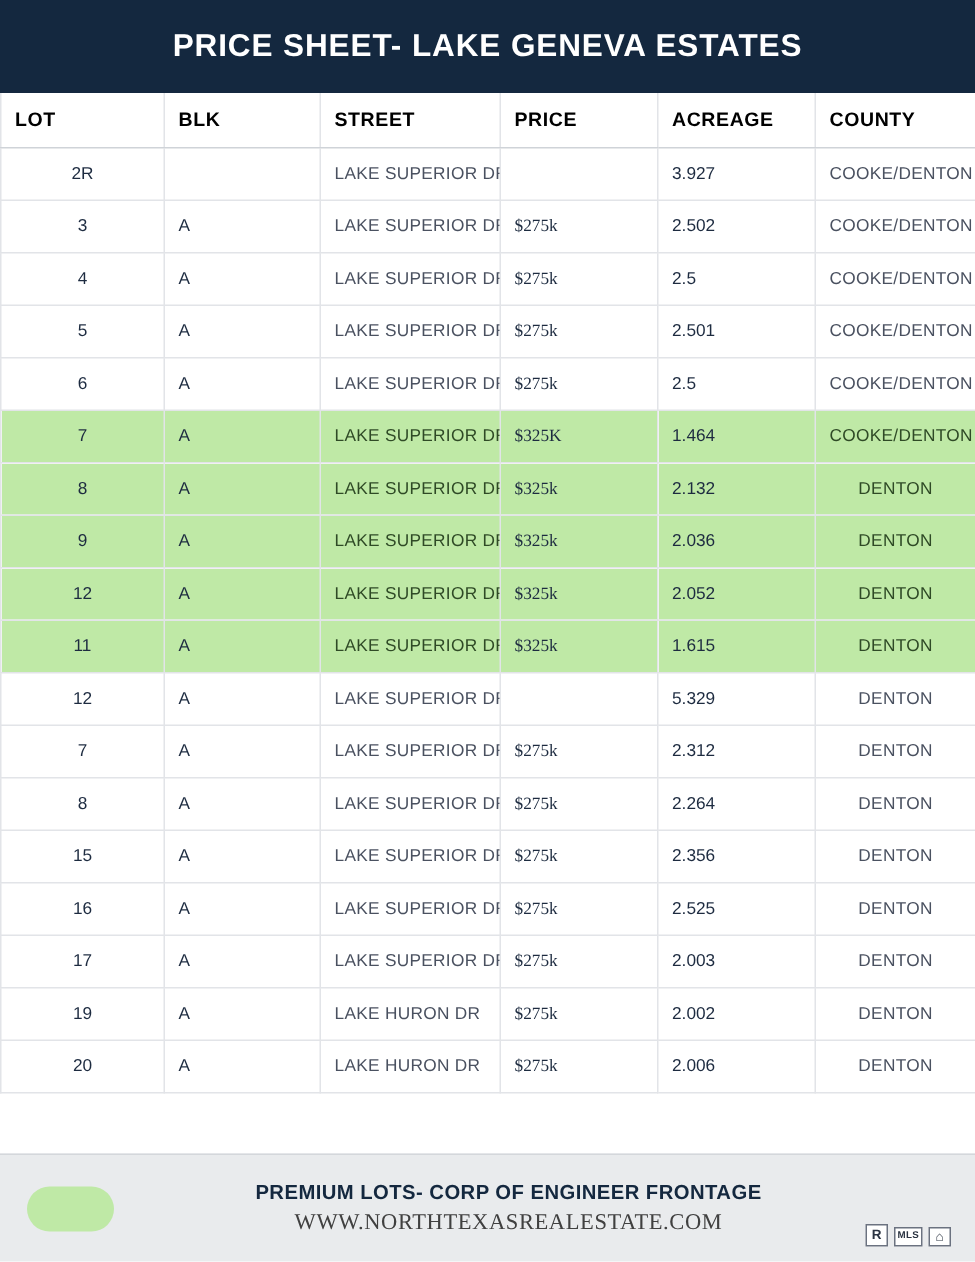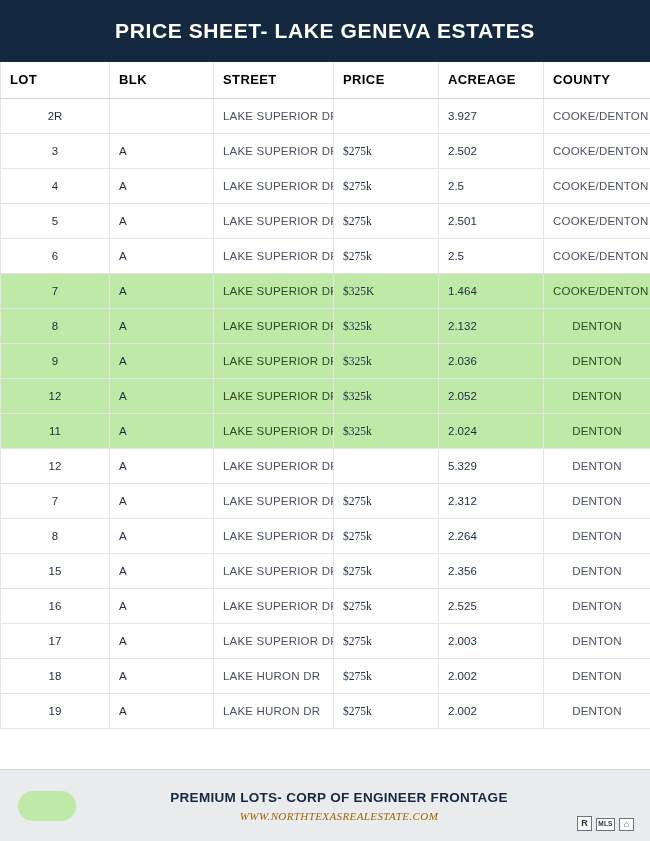--- a/index.html
+++ b/index.html
@@ -121,23 +121,22 @@
   }
   .footer-line1 {
     font-size: 13.5px;
     font-weight: bold;
     letter-spacing: 0.3px;
     color: #14283f;
     text-transform: uppercase;
   }
   .footer-line2 {
     font-family: "Liberation Serif", serif;
-    font-style: italic;
-    font-size: 11px;
-    color: #a16207;
+    font-size: 15px;
+    color: #404040;
     margin-top: 5px;
     letter-spacing: 0.4px;
   }
   .logos {
     position: absolute;
     right: 16px;
     bottom: 10px;
     display: flex;
     align-items: flex-end;
     gap: 4px;
@@ -258,21 +257,21 @@
             <td class="street">LAKE SUPERIOR DR</td>
             <td class="price">$325k</td>
             <td class="acre">2.052</td>
             <td class="county">DENTON</td>
           </tr>
           <tr class="premium">
             <td class="lot">11</td>
             <td class="blk">A</td>
             <td class="street">LAKE SUPERIOR DR</td>
             <td class="price">$325k</td>
-            <td class="acre">2.024</td>
+            <td class="acre">1.615</td>
             <td class="county">DENTON</td>
           </tr>
           <tr>
             <td class="lot">12</td>
             <td class="blk">A</td>
             <td class="street">LAKE SUPERIOR DR</td>
             <td class="price"></td>
             <td class="acre">5.329</td>
             <td class="county">DENTON</td>
           </tr>
@@ -310,33 +309,33 @@
           </tr>
           <tr>
             <td class="lot">17</td>
             <td class="blk">A</td>
             <td class="street">LAKE SUPERIOR DR</td>
             <td class="price">$275k</td>
             <td class="acre">2.003</td>
             <td class="county">DENTON</td>
           </tr>
           <tr>
-            <td class="lot">18</td>
+            <td class="lot">19</td>
             <td class="blk">A</td>
             <td class="street">LAKE HURON DR</td>
             <td class="price">$275k</td>
             <td class="acre">2.002</td>
             <td class="county">DENTON</td>
           </tr>
           <tr>
-            <td class="lot">19</td>
+            <td class="lot">20</td>
             <td class="blk">A</td>
             <td class="street">LAKE HURON DR</td>
             <td class="price">$275k</td>
-            <td class="acre">2.002</td>
+            <td class="acre">2.006</td>
             <td class="county">DENTON</td>
           </tr>
         </tbody>
     </table>
   </div>
 
   <div class="footer">
     <div class="swatch"></div>
     <div class="footer-center">
       <div class="footer-line1">PREMIUM LOTS- CORP OF ENGINEER FRONTAGE</div>

